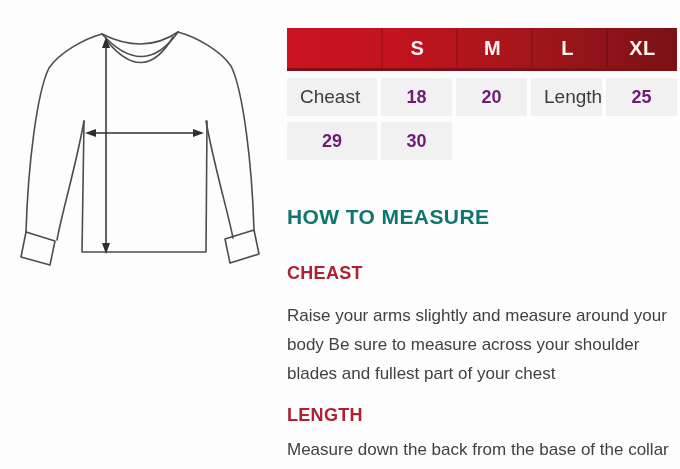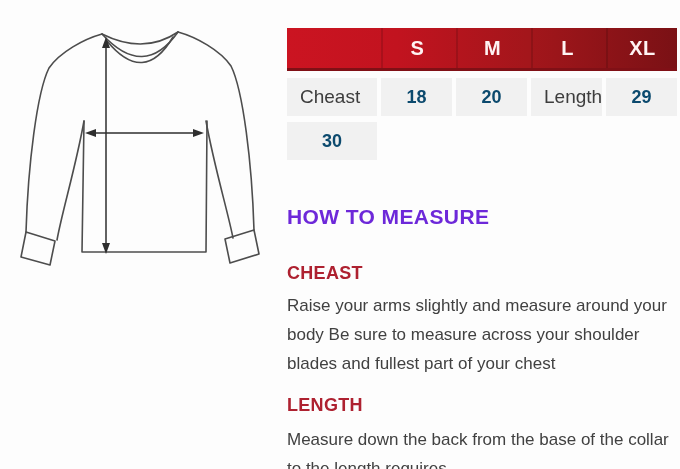--- a/index.html
+++ b/index.html
@@ -48,47 +48,47 @@
   .tbody {
     display: grid;
     grid-template-columns: 90px 71px 71px 71px 71px;
     column-gap: 4px; row-gap: 6px;
     margin-top: 7px;
   }
   .tbody .td {
     background: #f1f1f1;
     height: 38px;
     display: flex; align-items: center; justify-content: center;
-    color: #0c4a6e;
+    color: #701a75;
     font-size: 18px; font-weight: bold;
   }
   .tbody .td.rowlabel {
     justify-content: flex-start;
     padding-left: 13px;
     font-weight: normal;
     font-size: 19px;
     color: #3d3d3d;
   }
 
   
   .ht-title {
     margin: 45px 0 0 0;
     font-size: 21px; font-weight: bold;
-    color: #6d28d9;
+    color: #0f766e;
     letter-spacing: 0.4px;
   }
   .sec-heading {
     margin: 34px 0 0 0;
     font-size: 18px; font-weight: bold;
     color: #ae2130;
     letter-spacing: 0.3px;
   }
   .sec-heading.second { margin-top: 17px; }
   .sec-text {
-    margin: 7px 0 0 0;
+    margin: 17px 0 0 0;
     width: 392px;
     font-size: 17px;
     line-height: 29px;
     color: #414141;
   }
   .sec-text.second { margin-top: 9px; }
 </style>
 </head>
 <body>
 
@@ -138,20 +138,21 @@
         <div class="th sep">M</div>
         <div class="th sep">L</div>
         <div class="th sep">XL</div>
       </div>
       <div class="tbody">
         <div class="td rowlabel">Cheast</div>
         <div class="td">18</div>
         <div class="td">20</div>
 
         <div class="td rowlabel">Length</div>
+        <div class="td">25</div>
         <div class="td">29</div>
         <div class="td">30</div>
       </div>
     </div>
 
     <h2 class="ht-title">HOW TO MEASURE</h2>
 
     <h3 class="sec-heading">CHEAST</h3>
     <p class="sec-text">Raise your arms slightly and measure around your body Be sure to measure across your shoulder blades and fullest part of your chest</p>
 

